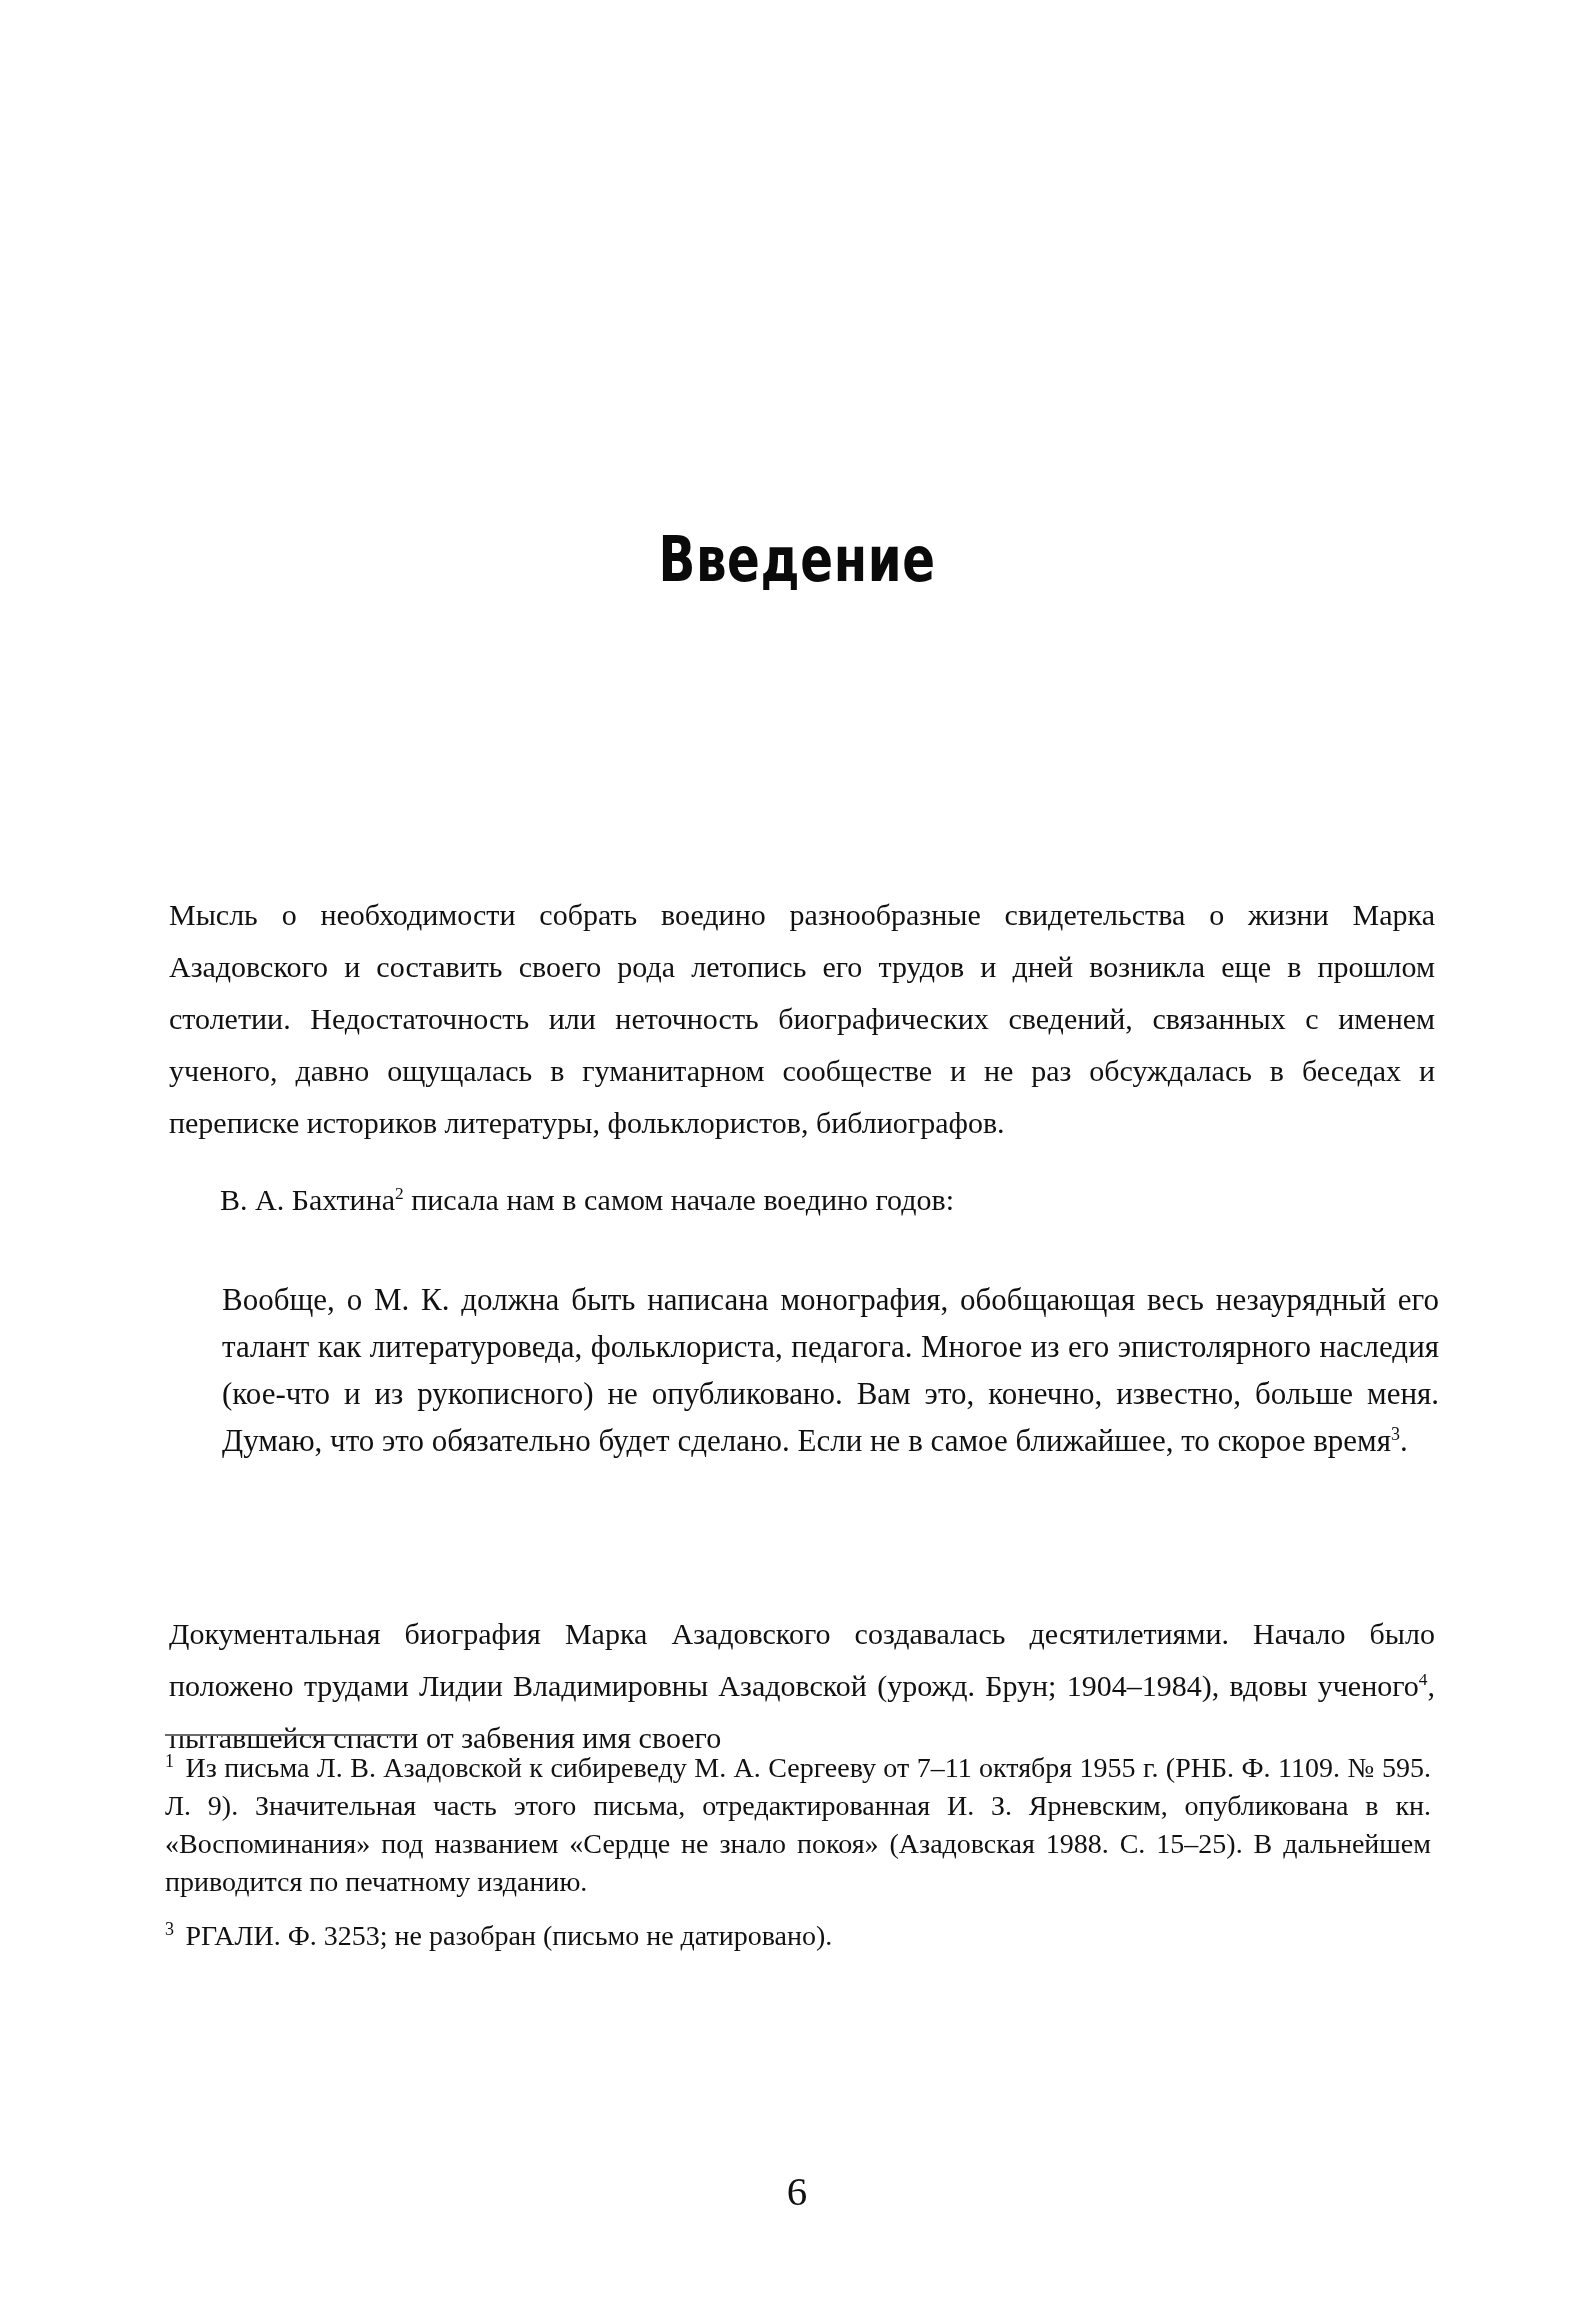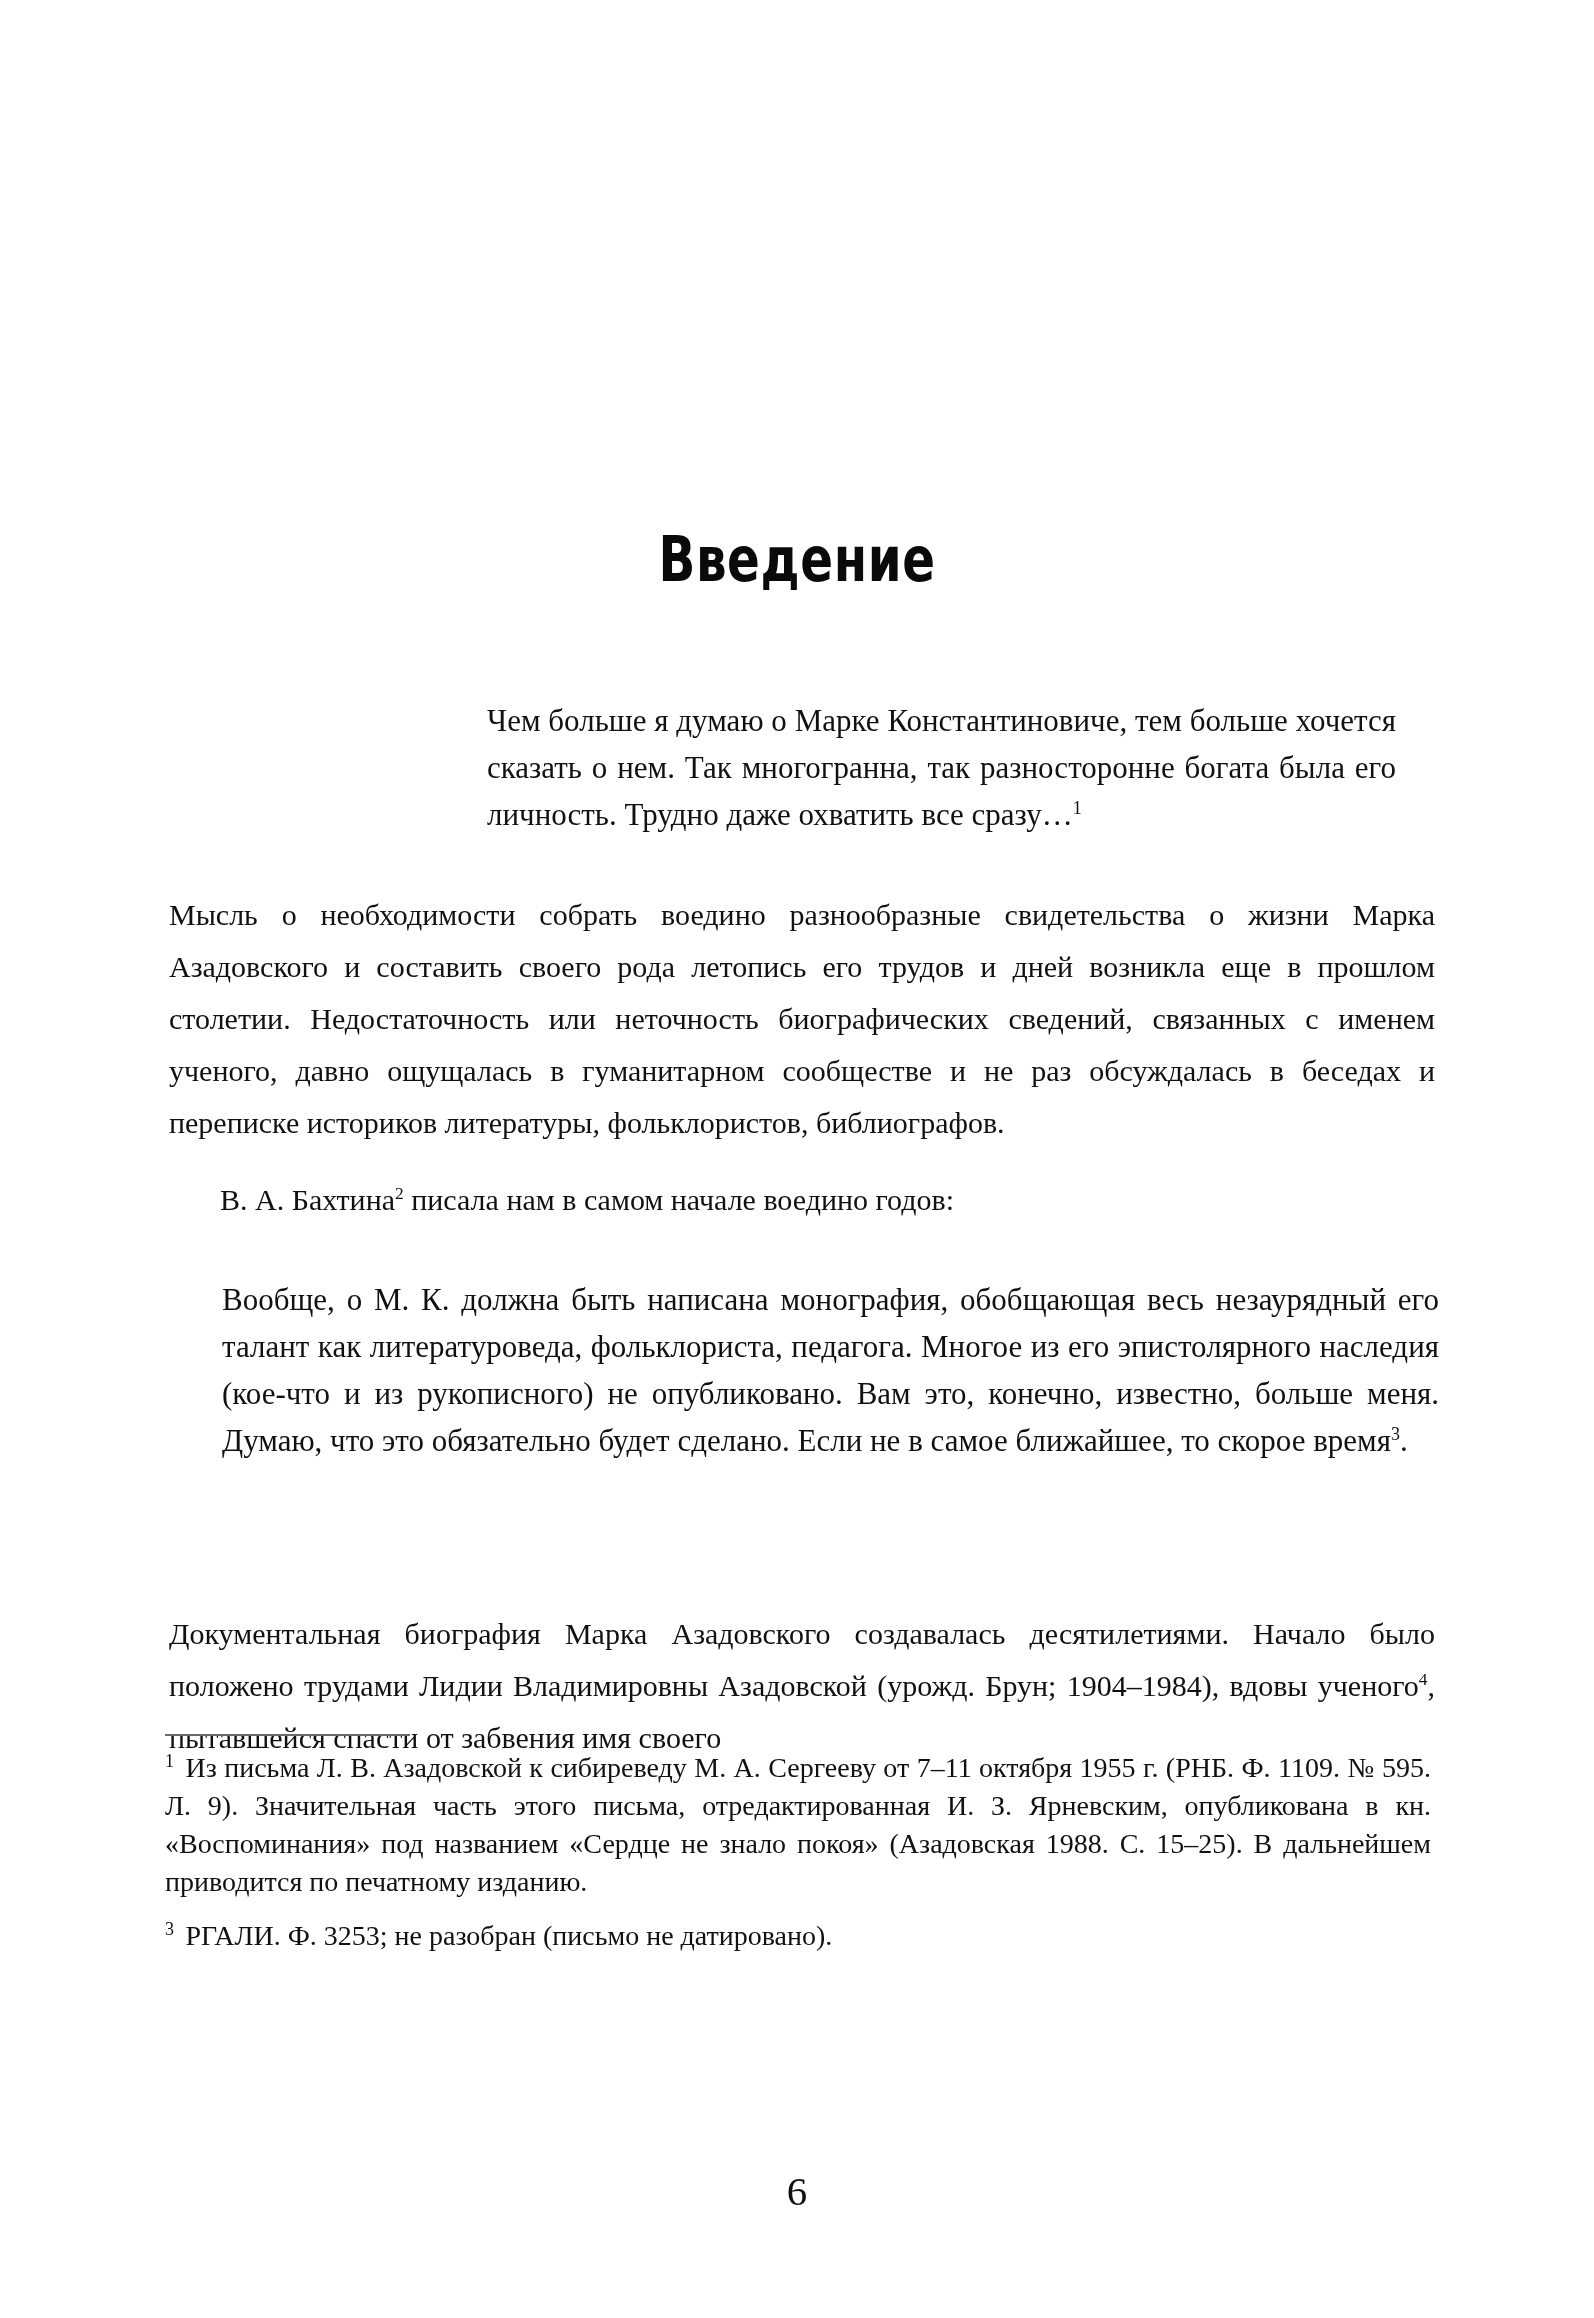--- a/index.html
+++ b/index.html
@@ -113,21 +113,20 @@
       margin: 0;
     }
   </style>
 </head>
 <body>
 
 <div class="page">
 
   <h1 class="chapter-title">Введение</h1>
 
-  <p class="epigraph"><span>Чем больше я думаю о Марке Константиновиче, тем больше хочется сказать о нем. Так многогранна, так разносторонне богата была его личность. Трудно даже охватить все сразу…</span><sup>1</sup></p>
 
   <p class="body-text p1">Мысль о необходимости собрать воедино разнообразные свидетельства о жизни Марка Азадовского и составить своего рода летопись его трудов и дней возникла еще в прошлом столетии. Недостаточность или неточность биографических сведений, связанных с именем ученого, давно ощущалась в гуманитарном сообществе и не раз обсуждалась в беседах и переписке историков литературы, фольклористов, библиографов.</p>
 
   <p class="body-text p2"><span>В. А. Бахтина</span><sup>2</sup><span> писала нам в самом начале воедино годов:</span></p>
 
   <p class="blockquote"><span>Вообще, о М. К. должна быть написана монография, обобщающая весь незаурядный его талант как литературоведа, фольклориста, педагога. Многое из его эпистолярного наследия (кое-что и из рукописного) не опубликовано. Вам это, конечно, известно, больше меня. Думаю, что это обязательно будет сделано. Если не в самое ближайшее, то скорое время</span><sup>3</sup><span>.</span></p>
 
   <p class="body-text p3"><span>Документальная биография Марка Азадовского создавалась десятилетиями. Начало было положено трудами Лидии Владимировны Азадовской (урожд. Брун; 1904–1984), вдовы ученого</span><sup>4</sup><span>, пытавшейся спасти от забвения имя своего</span></p>
 
   <div class="footnote-rule"></div>

